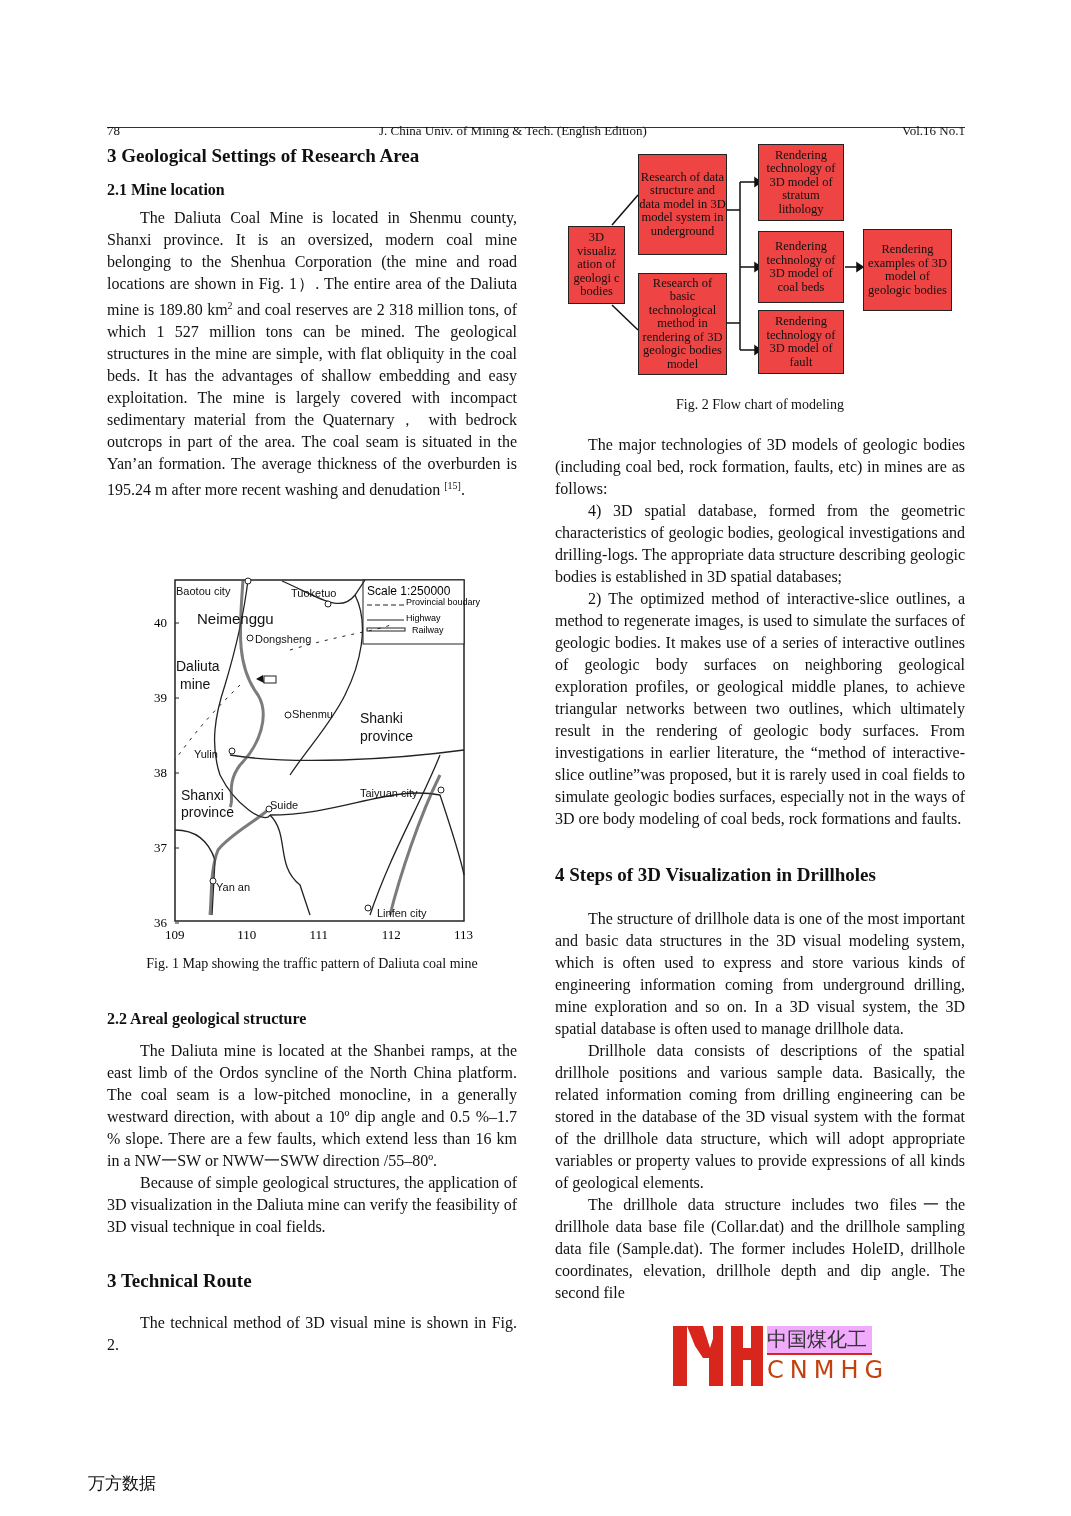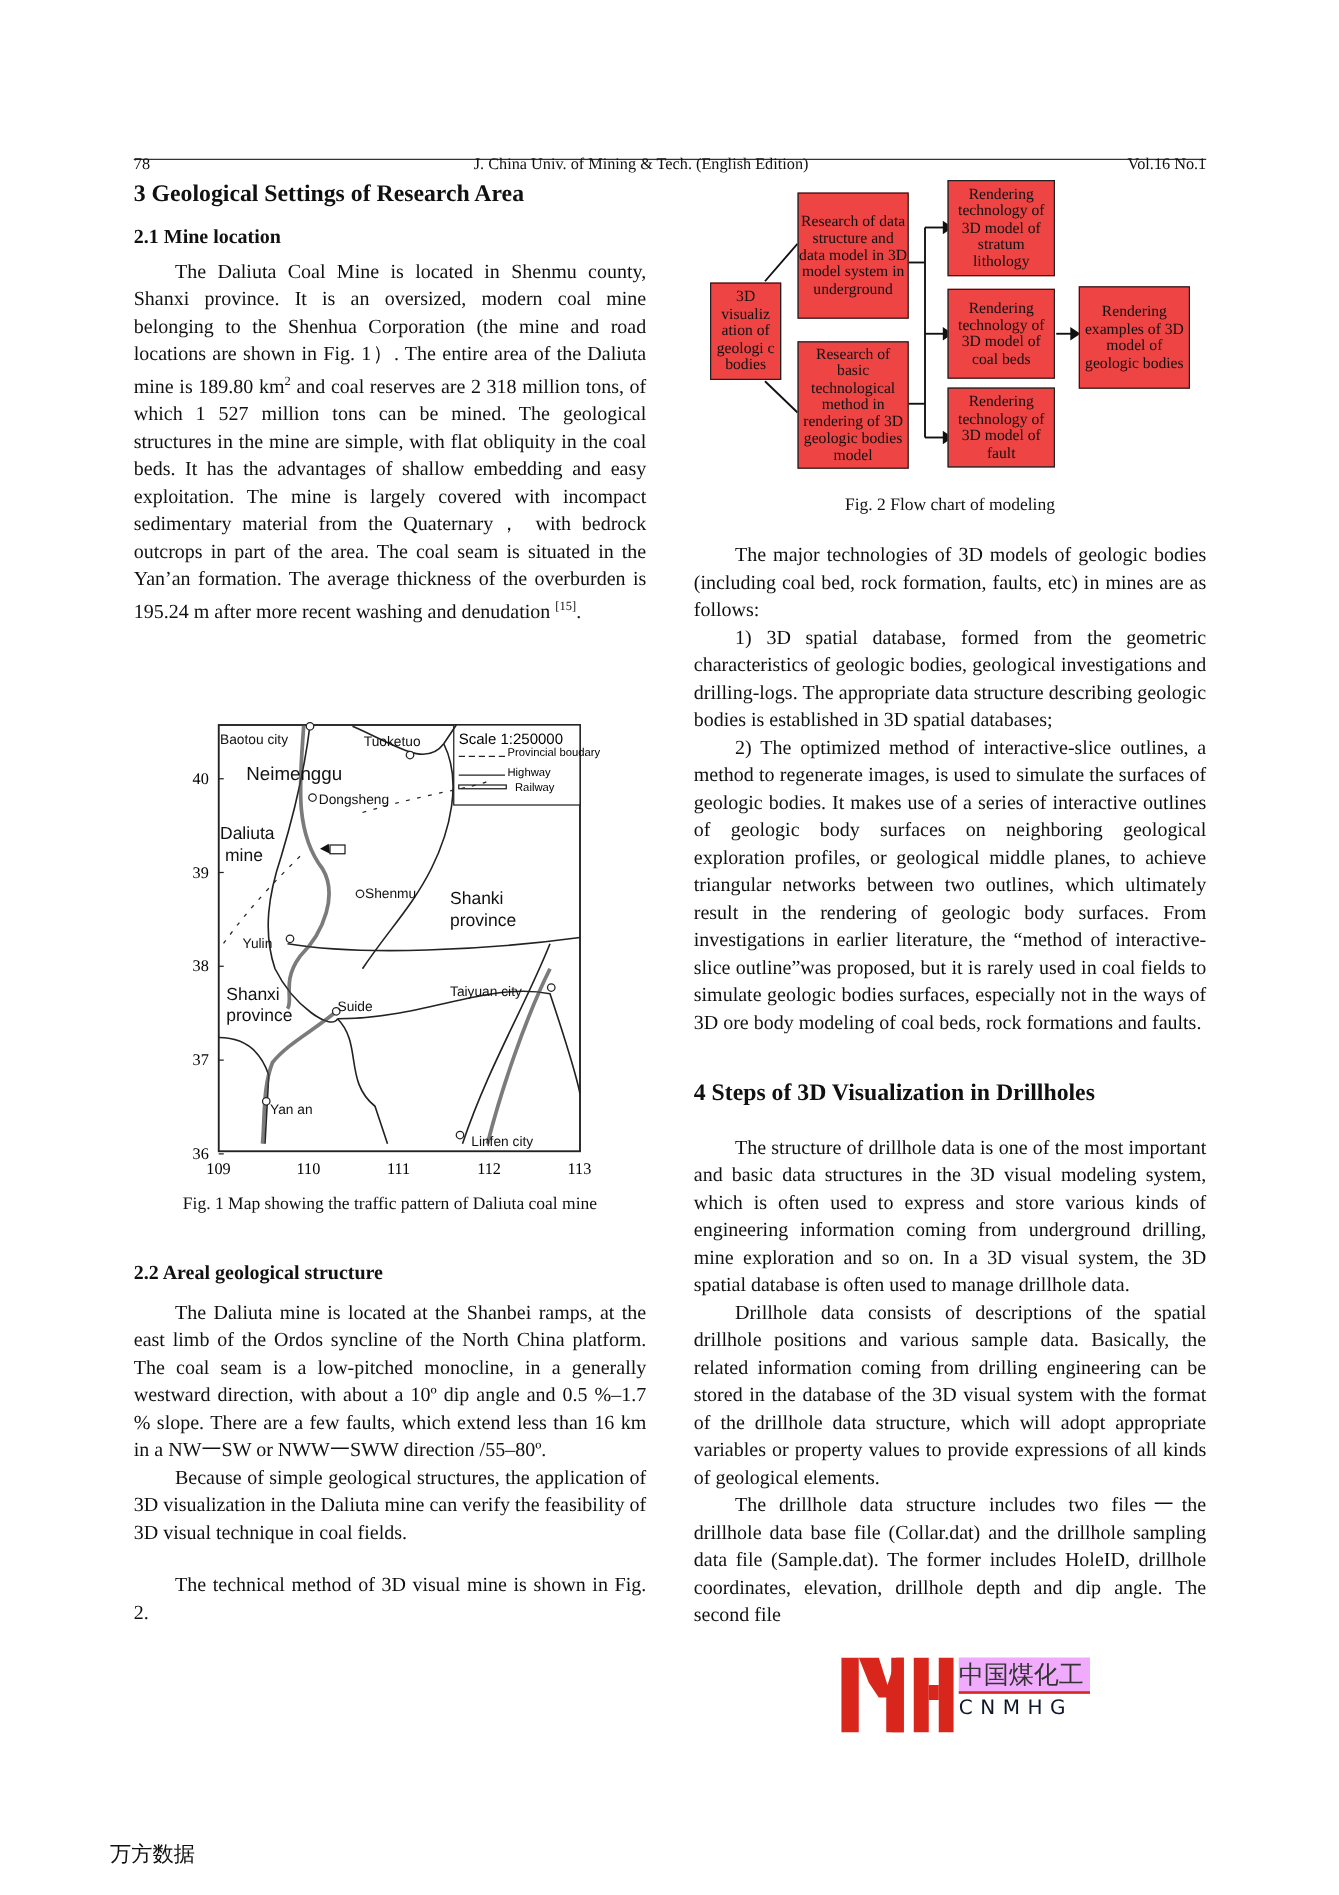--- a/index.html
+++ b/index.html
@@ -110,20 +110,21 @@
     <text x="76" y="316" font-size="11">Yan an</text>
     <text x="237" y="342" font-size="11">Linfen city</text>
   </g>
 </svg>
 <div class="abs cap" style="left:107px; top:956px; width:410px;">Fig. 1    Map showing the traffic pattern of Daliuta coal mine</div>
 
 <div class="col" style="left:107px; top:1008px;">
   <h3 class="sub">2.2    Areal geological structure</h3>
   <p style="margin-top:10px">The Daliuta mine is located at the Shanbei ramps, at the east limb of the Ordos syncline of the North China platform. The coal seam is a low-pitched monocline, in a generally westward direction, with about a 10º dip angle and 0.5 %–1.7 % slope. There are a few faults, which extend less than 16 km in a NW一SW or NWW一SWW direction /55–80º.</p>
   <p>Because of simple geological structures, the application of 3D visualization in the Daliuta mine can verify the feasibility of 3D visual technique in coal fields.</p>
+  <h2 class="sec" style="margin-top:32px">3   Technical Route</h2>
   <p style="margin-top:20px">The technical method of 3D visual mine is shown in Fig. 2.</p>
 </div>
 
 <div class="abs" style="left:560px; top:140px; width:400px; height:240px;">
   <svg class="abs" style="left:0; top:0" width="400" height="240">
     <g stroke="#111" stroke-width="1.5" fill="#111">
       <line x1="52" y1="85" x2="78" y2="55"></line>
       <line x1="52" y1="165" x2="78" y2="190"></line>
       <line x1="166" y1="70" x2="180" y2="70"></line>
       <line x1="166" y1="183" x2="180" y2="183"></line>
@@ -143,35 +144,35 @@
   <div class="fc-box" style="left:78px; top:133px; width:87px; height:100px;">Research of basic technological method in rendering of 3D geologic bodies model</div>
   <div class="fc-box" style="left:198px; top:4px; width:84px; height:75px;">Rendering technology of 3D model of stratum lithology</div>
   <div class="fc-box" style="left:198px; top:91px; width:84px; height:70px;">Rendering technology of 3D model of coal beds</div>
   <div class="fc-box" style="left:198px; top:170px; width:84px; height:62px;">Rendering technology of 3D model of fault</div>
   <div class="fc-box" style="left:303px; top:89px; width:87px; height:80px;">Rendering examples of 3D model of geologic bodies</div>
 </div>
 <div class="abs cap" style="left:555px; top:397px; width:410px;">Fig. 2    Flow chart of modeling</div>
 
 <div class="col" style="left:555px; top:434px;">
   <p>The major technologies of 3D models of geologic bodies (including coal bed, rock formation, faults, etc) in mines are as follows:</p>
-  <p>1) 3D spatial database, formed from the geometric characteristics of geologic bodies, geological investigations and drilling-logs. The appropriate data structure describing geologic bodies is established in 3D spatial databases;</p>
+  <p>4) 3D spatial database, formed from the geometric characteristics of geologic bodies, geological investigations and drilling-logs. The appropriate data structure describing geologic bodies is established in 3D spatial databases;</p>
   <p>2) The optimized method of interactive-slice outlines, a method to regenerate images, is used to simulate the surfaces of geologic bodies. It makes use of a series of interactive outlines of geologic body surfaces on neighboring geological exploration profiles, or geological middle planes, to achieve triangular networks between two outlines, which ultimately result in the rendering of geologic body surfaces. From investigations in earlier literature, the “method of interactive-slice outline”was proposed, but it is rarely used in coal fields to simulate geologic bodies surfaces, especially not in the ways of 3D ore body modeling of coal beds, rock formations and faults.</p>
   <h2 class="sec" style="margin-top:34px">4   Steps of 3D Visualization in Drillholes</h2>
   <p style="margin-top:22px">The structure of drillhole data is one of the most important and basic data structures in the 3D visual modeling system, which is often used to express and store various kinds of engineering information coming from underground drilling, mine exploration and so on. In a 3D visual system, the 3D spatial database is often used to manage drillhole data.</p>
   <p>Drillhole data consists of descriptions of the spatial drillhole positions and various sample data. Basically, the related information coming from drilling engineering can be stored in the database of the 3D visual system with the format of the drillhole data structure, which will adopt appropriate variables or property values to provide expressions of all kinds of geological elements.</p>
   <p>The drillhole data structure includes two files一the drillhole data base file (Collar.dat) and the drillhole sampling data file (Sample.dat). The former includes HoleID, drillhole coordinates, elevation, drillhole depth and dip angle. The second file</p>
 </div>
 
 <div class="wm" style="left:673px; top:1326px; width:300px; height:60px;">
   <svg width="90" height="60" style="position:absolute;left:0;top:0">
     <rect x="0" y="0" width="90" height="60" fill="none"></rect>
     <rect x="0" y="0" width="14" height="60" fill="#d9261c"></rect>
     <polygon points="14,0 30,0 37,22 44,0 50,0 50,60 36,60 36,32 30,32 22,20 14,0" fill="#d9261c"></polygon>
     <rect x="40" y="0" width="10" height="60" fill="#d9261c"></rect>
     <rect x="58" y="0" width="12" height="60" fill="#d9261c"></rect>
     <rect x="70" y="22" width="8" height="12" fill="#d9261c"></rect>
     <rect x="78" y="0" width="12" height="60" fill="#d9261c"></rect>
   </svg>
   <div style="position:absolute; left:94px; top:0; width:105px; background:#f0abfc; font-family:'DejaVu Sans',sans-serif; font-size:20px; color:#333; border-bottom:2px solid #d9261c;">中国煤化工</div>
-  <div style="position:absolute; left:94px; top:30px; background:#fff; font-family:'DejaVu Sans',sans-serif; font-size:16px; letter-spacing:6px; color:#0f172a;">CNMHG</div>
+  <div style="position:absolute; left:94px; top:30px; background:#fff; font-family:'DejaVu Sans',sans-serif; font-size:24px; letter-spacing:6px; color:#c2410c;">CNMHG</div>
 </div>
 
 <div class="abs footer">万方数据</div>
 
 </body></html>

